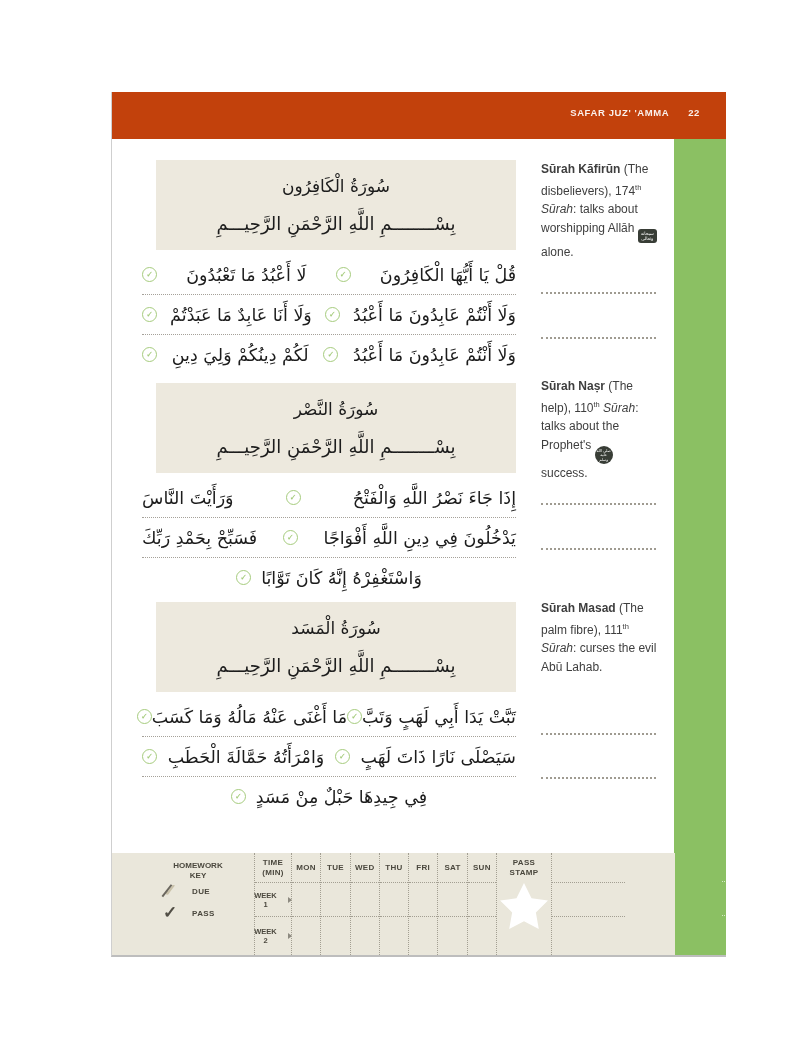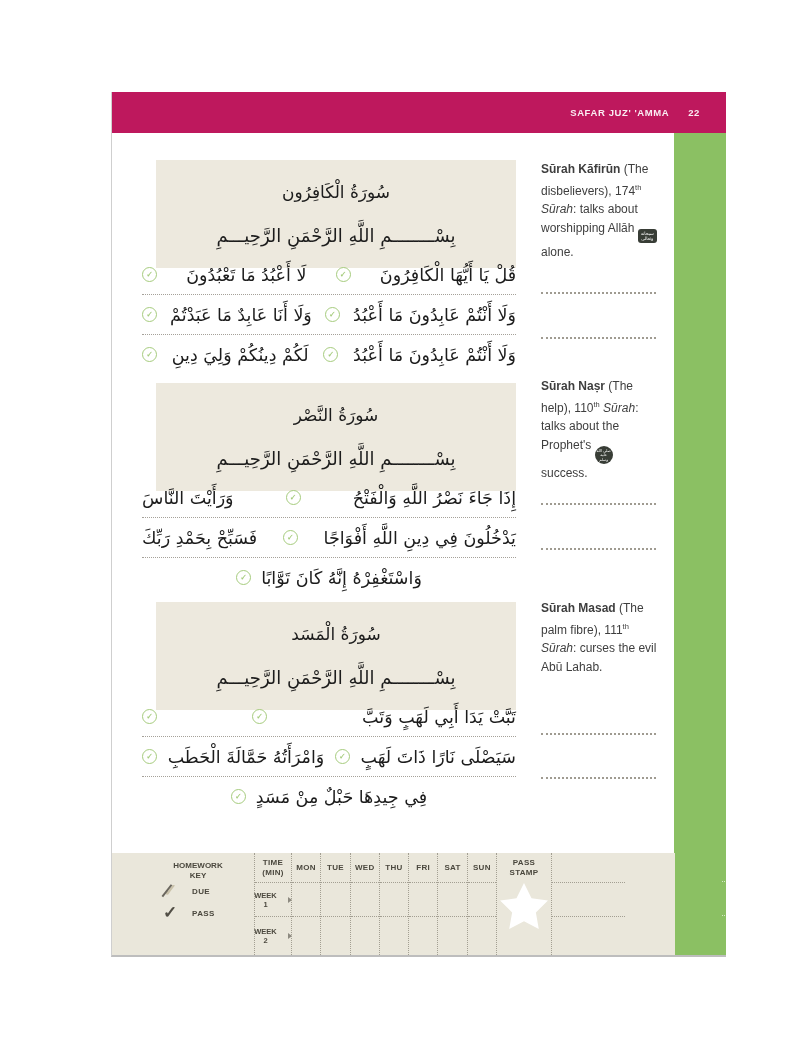--- a/index.html
+++ b/index.html
@@ -1,29 +1,29 @@
 <!DOCTYPE html>
 <html><head>
 <meta charset="utf-8">
 <style>
   html,body{margin:0;padding:0;background:#fff;}
   .canvas{position:relative;width:811px;height:1062px;background:#ffffff;overflow:hidden;
           font-family:"Liberation Sans", sans-serif;color:#3e3e3e;}
   .page{position:absolute;left:111px;top:92px;width:615px;height:865px;background:#ffffff;
         border-left:1px solid #cfcfcf;border-bottom:2px solid #bdbdbd;box-sizing:border-box;}
   .green-col{position:absolute;top:0;right:0;width:52px;height:100%;background:#8bc063;}
-  .header{position:absolute;left:0;top:0;width:100%;height:41px;background:#be185d;box-sizing:border-box;
+  .header{position:absolute;left:0;top:0;width:100%;height:47px;background:#c2410c;box-sizing:border-box;
           text-align:right;padding-right:26px;line-height:41px;font-size:9.5px;font-weight:bold;
           letter-spacing:.6px;color:rgba(255,255,255,.92);}
   .hpage{margin-left:16px;}
   .content{position:absolute;left:0;top:41px;width:563px;height:712px;}
 
   
   .arabic-col{position:absolute;left:30px;top:0;width:374px;height:100%;}
-  .tblock{position:absolute;left:14px;width:360px;height:108px;background:#ede9de;
+  .tblock{position:absolute;left:14px;width:360px;height:90px;background:#ede9de;
           display:flex;flex-direction:column;align-items:center;justify-content:space-evenly;}
   .arabic{font-family:"DejaVu Sans", sans-serif;direction:rtl;color:#1c1c1c;white-space:nowrap;}
   .stitle{font-size:17px;}
   .bismillah{font-size:18px;}
   .vgroup{position:absolute;left:0;width:374px;}
   .vline{height:39px;display:flex;align-items:center;justify-content:space-between;
          direction:rtl;font-family:"DejaVu Sans", sans-serif;font-size:17.5px;color:#1c1c1c;}
   .vline.center{justify-content:center;gap:10px;}
   .vline.sep{border-bottom:1px dotted #a5a199;}
   .vtext{white-space:nowrap;}
@@ -144,20 +144,21 @@
           </div>
 
         <div class="tblock" style="top:469px">
           <div class="stitle arabic">سُورَةُ الْمَسَد</div>
           <div class="bismillah arabic">بِسْــــــــمِ اللَّهِ الرَّحْمَنِ الرَّحِيـــمِ</div>
         </div>
         <div class="vgroup" style="top:564px">
             <div class="vline sep">
               <span class="vtext">تَبَّتْ يَدَا أَبِي لَهَبٍ وَتَبَّ</span>
               <span class="vmark">✓</span>
+              <span class="vtext">مَا أَغْنَى عَنْهُ مَالُهُ وَمَا كَسَبَ</span>
               <span class="vmark">✓</span>
             </div>
             <div class="vline sep">
               <span class="vtext">سَيَصْلَى نَارًا ذَاتَ لَهَبٍ</span>
               <span class="vmark">✓</span>
               <span class="vtext">وَامْرَأَتُهُ حَمَّالَةَ الْحَطَبِ</span>
               <span class="vmark">✓</span>
             </div>
             <div class="vline center">
               <span class="vtext">فِي جِيدِهَا حَبْلٌ مِنْ مَسَدٍ</span>

